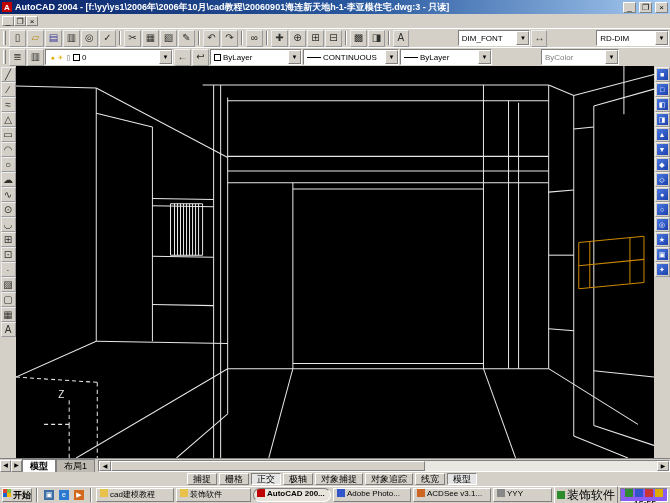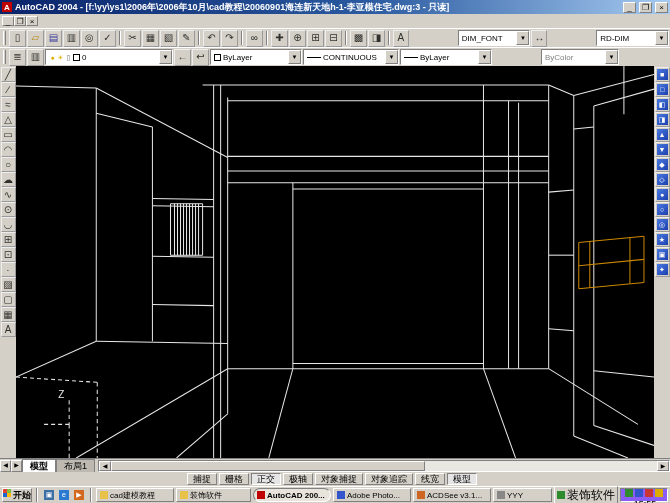--- a/index.html
+++ b/index.html
@@ -71,21 +71,21 @@
 
   
   .taskbar { height:17px; border-top:1px solid #ffffff; display:flex; align-items:center; gap:2px; padding:0 2px; flex:0 0 auto; background:#d4d0c8; }
   .startbtn { height:14px; display:flex; align-items:flex-start; gap:2px; padding:0 0; font-weight:bold; font-size:9px; flex:0 0 auto; }
   .flag { width:8px; height:8px; display:grid; grid-template-columns:4px 4px; grid-template-rows:4px 4px; }
   .flag span { display:block; }
   .ql { display:flex; gap:1px; flex:0 0 auto; align-items:center; }
   .qlbtn { width:14px; height:14px; background:none; border:none; display:flex; align-items:center; justify-content:center; padding:0; }
   .qicon { width:10px; height:10px; color:#fff; font-size:7px; line-height:10px; text-align:center; display:inline-block; }
   .tasks { flex:1 1 auto; display:flex; gap:2px; min-width:0; }
-  .task { flex:1 1 auto; min-width:36px; max-width:78px; height:14px; display:flex; align-items:center; gap:2px; padding:0 3px; font-size:8px; overflow:hidden; white-space:nowrap; }
+  .task { flex:1 1 auto; min-width:36px; max-width:78px; height:14px; display:flex; align-items:flex-start; gap:2px; padding:0 3px; font-size:8px; overflow:hidden; white-space:nowrap; }
   .task.active { border-color:#808080 #fff #fff #808080; background:#e8e4dc; font-weight:bold;border-radius:7px; }
   .ticon { width:8px; height:8px; flex:0 0 auto; display:inline-block; }
   .tlabel { overflow:hidden; text-overflow:clip; }
   .decor { display:flex; align-items:center; gap:2px; flex:0 0 auto; font-size:12px; padding:0 2px; }
   .decoricon { width:8px; height:8px; background:#2e8b2e; display:inline-block; }
   .traybox { height:14px; display:flex; align-items:center; gap:2px; padding:0 4px; flex:0 0 auto; }
   .trayicon { width:8px; height:8px; display:inline-block; }
   .clock { font-size:9px; padding-left:2px; }
   button { font-family:inherit; color:#000; }
 </style>

